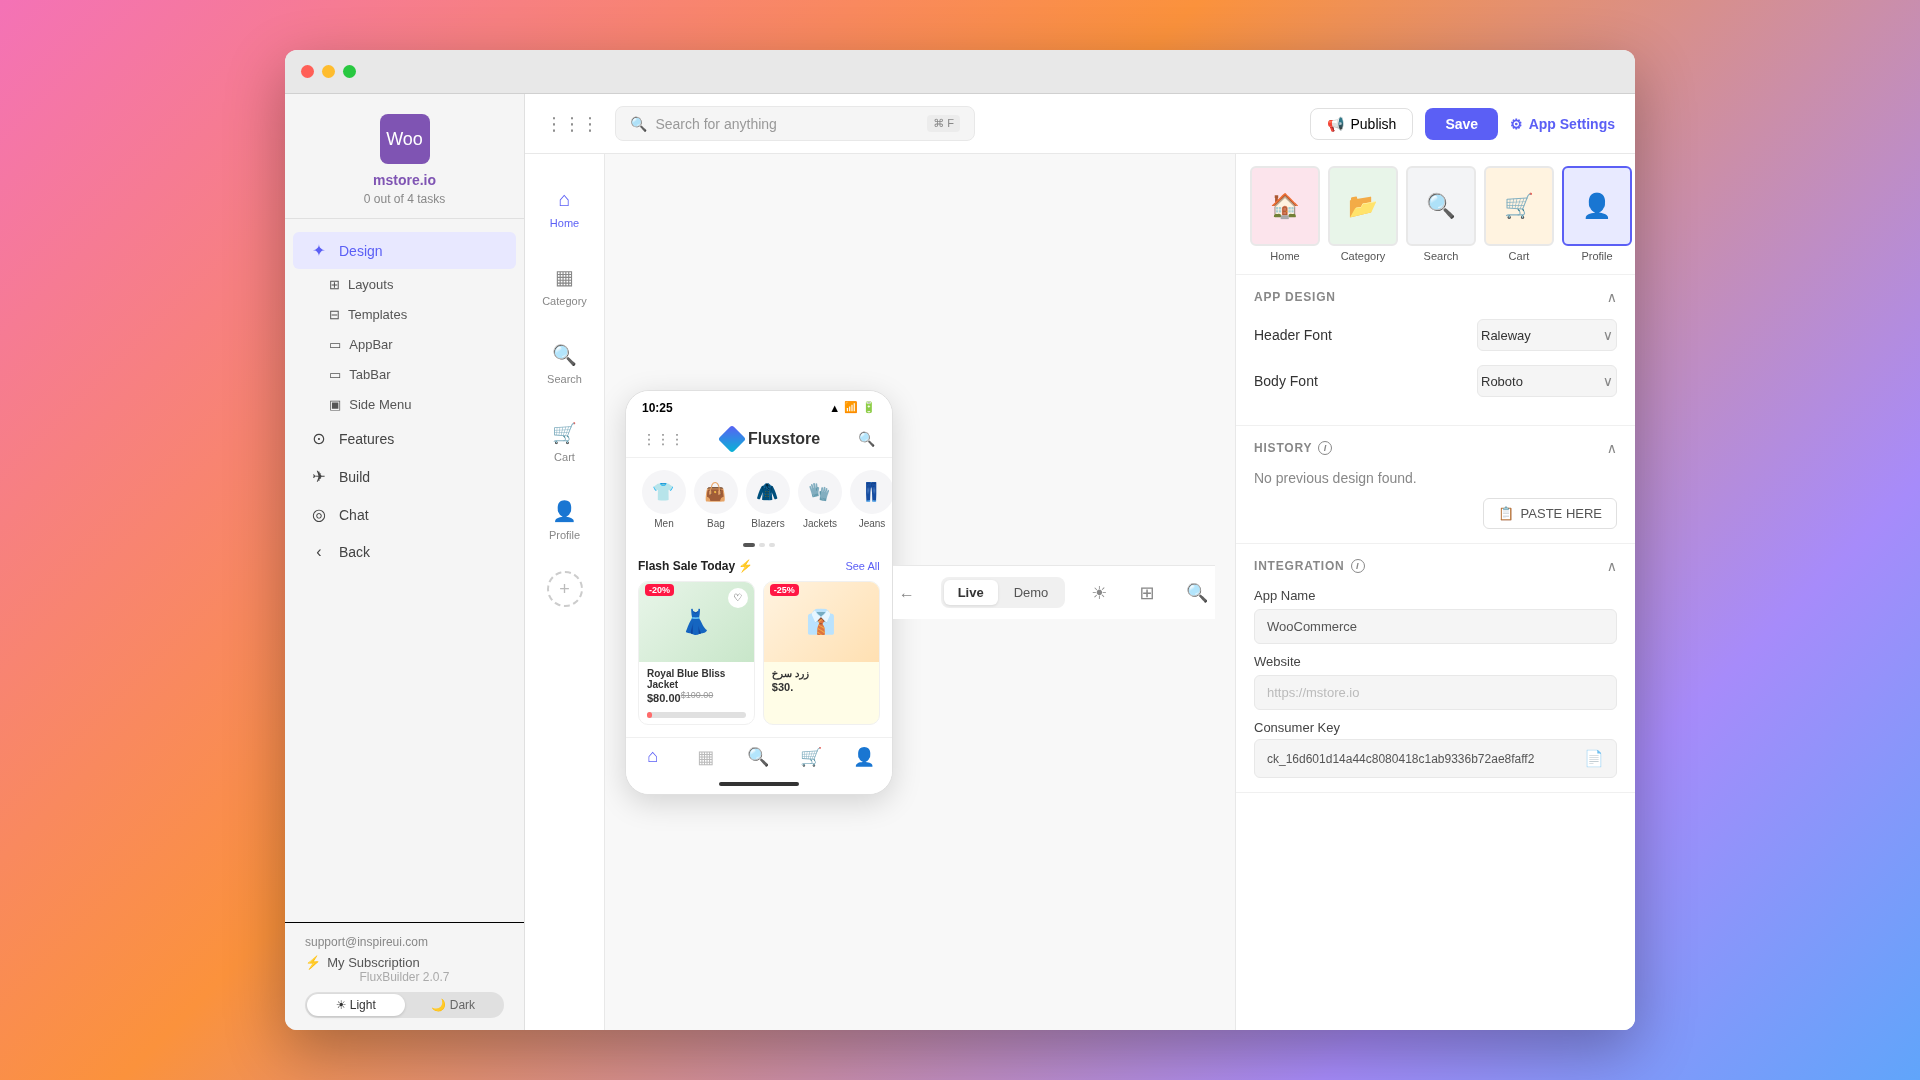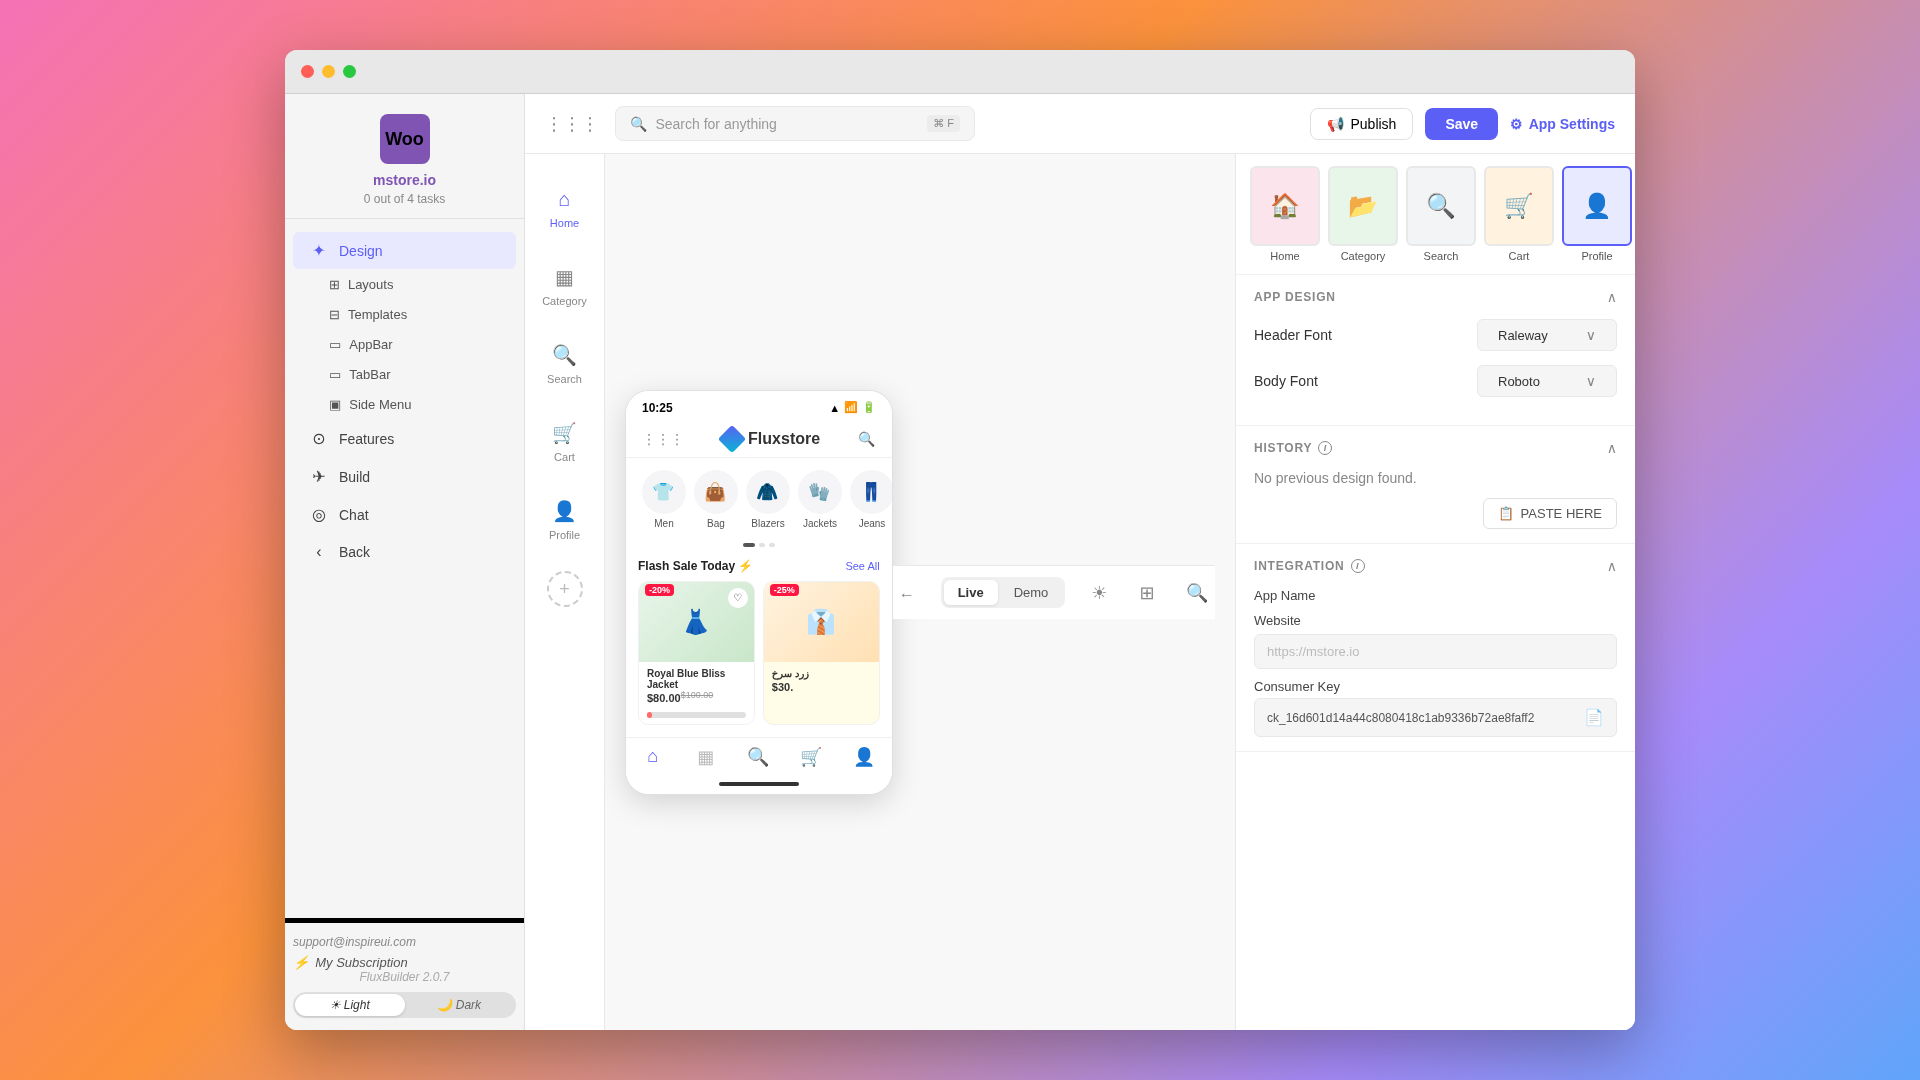--- a/index.html
+++ b/index.html
@@ -59,43 +59,43 @@
       display: flex;
       flex-direction: column;
       align-items: center;
       border-bottom: 1px solid #e0e0e0;
     }
     .woo-logo {
       width: 50px; height: 50px;
       background: #7f54b3;
       border-radius: 8px;
       display: flex; align-items: center; justify-content: center;
-      color: #000000; font-weight: bold; font-size: 18px;
+      color: #ffffff; font-weight: normal; font-size: 18px;
       margin-bottom: 8px;
     }
     .store-name { color: #7f54b3; font-size: 14px; font-weight: 600; }
     .tasks-badge { font-size: 12px; color: #888; margin-top: 4px; }
     .sidebar-nav { flex: 1; padding: 12px 0; overflow-y: auto; }
     .sidebar-item {
       display: flex; align-items: center; gap: 10px;
       padding: 9px 16px; cursor: pointer; font-size: 14px; color: #444;
       border-radius: 6px; margin: 1px 8px;
     }
     .sidebar-item.active { background: #e8e8ff; color: #5b5ff5; }
     .sidebar-item-icon { font-size: 16px; width: 20px; text-align: center; }
     .sidebar-sub { padding-left: 20px; }
     .sidebar-sub-item {
       display: flex; align-items: center; gap: 8px;
       padding: 7px 16px; cursor: pointer; font-size: 13px; color: #555;
       border-radius: 6px; margin: 1px 8px;
     }
     .sidebar-footer {
-      padding: 12px 8px;
-      border-top: 5px solid #000000;
-      font-size: 12px; color: #888; font-style: italic;
+      padding: 12px 20px;
+      border-top: 1px solid #000000;
+      font-size: 12px; color: #888;
     }
     .subscription {
       display: flex; align-items: center; gap: 6px;
       color: #555; font-size: 13px; margin-top: 6px;
     }
     .flash-icon { color: #f59e0b; }
     .version-text { font-size: 12px; color: #aaa; text-align: center; margin-bottom: 8px; }
     .theme-toggle {
       display: flex; background: #e0e0e0; border-radius: 20px; padding: 2px;
       margin-top: 8px;
@@ -360,21 +360,21 @@
       text-transform: uppercase; display: flex; align-items: center; gap: 6px;
     }
     .section-content { margin-top: 14px; }
     .form-row {
       display: flex; align-items: center; justify-content: space-between;
       margin-bottom: 14px;
     }
     .form-label { font-size: 14px; color: #333; }
     .form-select {
       background: #f5f5f5; border: 1px solid #e8e8e8; border-radius: 6px;
-      padding: 7px 20px; font-size: 13px; color: #333; min-width: 140px;
+      padding: 7px 3px; font-size: 13px; color: #333; min-width: 140px;
       display: flex; align-items: center; justify-content: space-between; cursor: pointer;
     }
     .update-btn {
       display: flex; align-items: center; gap: 6px;
       border: 1px solid #e0e0e0; border-radius: 6px;
       padding: 7px 14px; background: white; cursor: pointer; font-size: 13px;
     }
     .history-empty { font-size: 14px; color: #888; margin: 12px 0; }
     .paste-btn {
       display: flex; align-items: center; gap: 6px; margin-left: auto;
@@ -721,20 +721,21 @@
           <div class="panel-section">
             <div class="section-header">
               <div class="section-title">
                 <span>INTEGRATION</span>
                 <div class="info-icon">i</div>
               </div>
               <span class="chevron">∧</span>
             </div>
             <div class="section-content">
               <div class="field-label">App Name</div>
+              <div class="integration-field">WooCommerce</div>
               <div class="field-label">Website</div>
               <div class="integration-field" style="color:#bbb;">https://mstore.io</div>
               <div class="field-label">Consumer Key</div>
               <div class="field-with-copy">
                 <span>ck_16d601d14a44c8080418c1ab9336b72ae8faff2</span>
                 <span class="copy-icon">📄</span>
               </div>
             </div>
           </div>
         </div>

